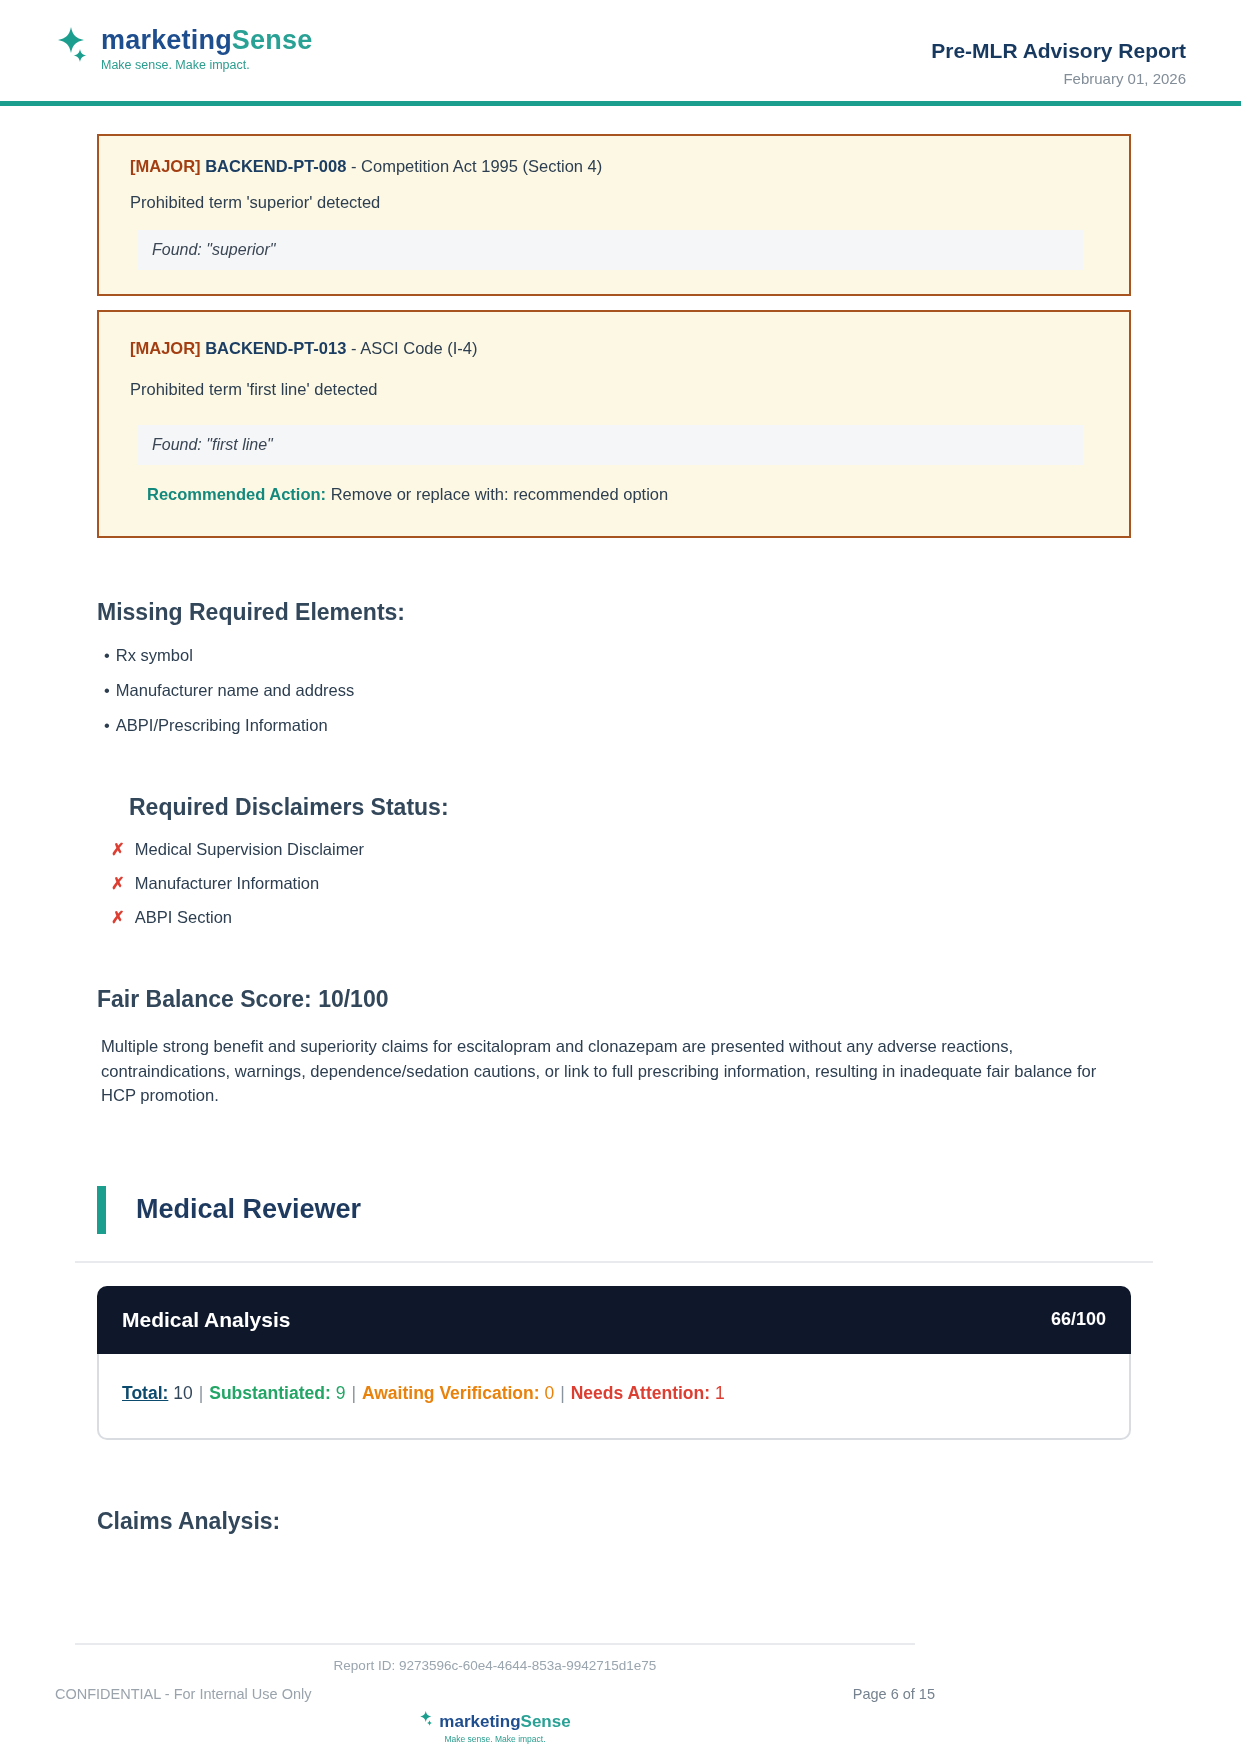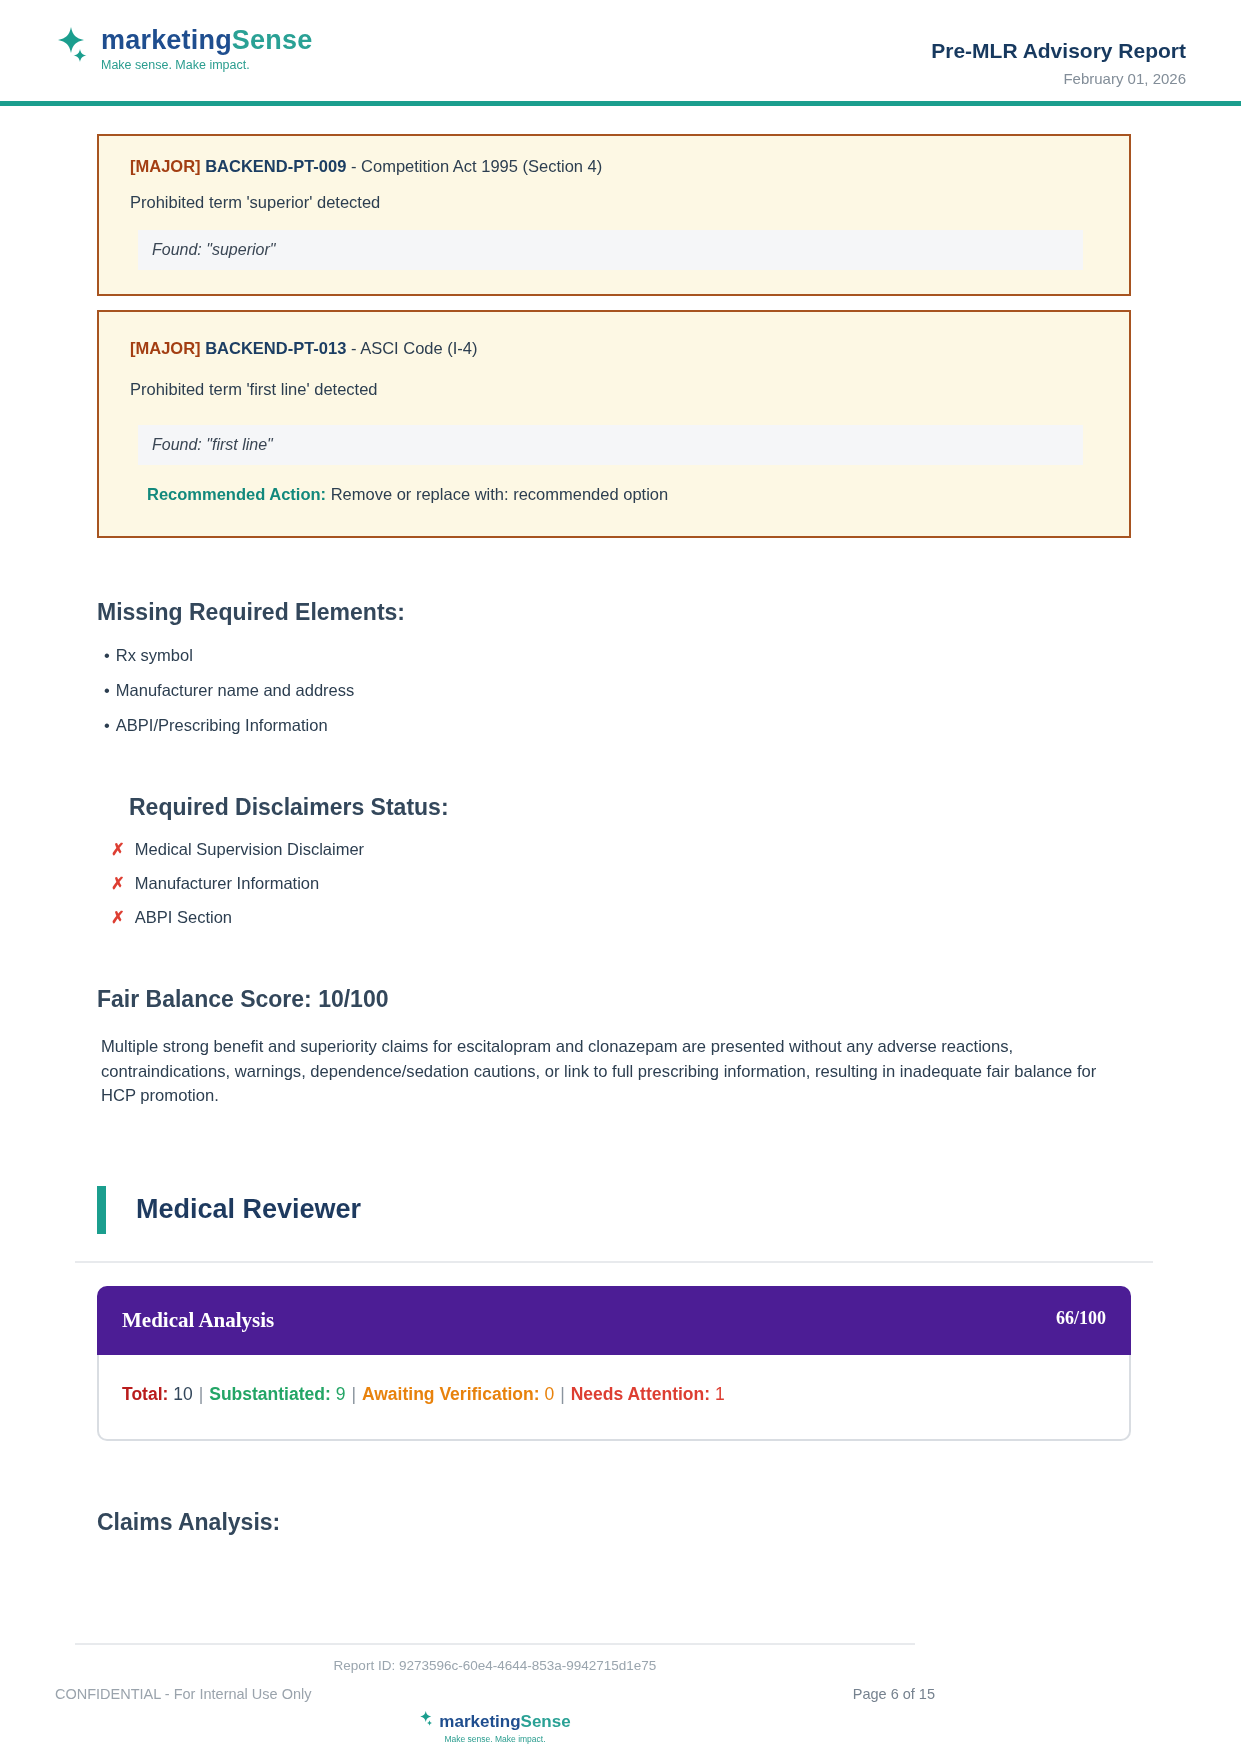--- a/index.html
+++ b/index.html
@@ -65,31 +65,31 @@
   }
 
   
   .mr-heading { margin-top:77px; display:flex; align-items:center; gap:30px; }
   .mr-bar { width:9px; height:48px; background:#1b9e8e; }
   .mr-title { font-size:27px; font-weight:bold; color:#1e3a5f; }
   .mr-rule { height:2px; background:#e8eaed; margin:27px -22px 0 -22px; }
 
   .med-card { margin-top:23px; }
   .med-card-header {
-    background:#4c1d95; border-radius:10px 10px 0 0;
-    padding:22px 25px; display:flex; justify-content:space-between; align-items:flex-start;font-family:Liberation Serif, serif;
+    background:#0f172a; border-radius:10px 10px 0 0;
+    padding:22px 25px; display:flex; justify-content:space-between; align-items:center;
   }
   .med-card-title { color:#ffffff; font-size:21px; font-weight:bold; }
   .med-card-score { color:#ffffff; font-size:18px; font-weight:bold; }
   .med-card-body {
     background:#ffffff; border:2px solid #d9dde2; border-top:none;
     border-radius:0 0 10px 10px; padding:29px 23px 34px 23px; font-size:17.5px;
   }
   .st b { font-weight:bold; }
-  .st-total b { color:#b91c1c; } .st-total .v { color:#33475b; }
+  .st-total b { color:#0c4a6e;text-decoration:underline; } .st-total .v { color:#33475b; }
   .st-green b, .st-green .v { color:#23a566; }
   .st-orange b, .st-orange .v { color:#e8820c; }
   .st-red b, .st-red .v { color:#dd3e32; }
   .sep { color:#8a949e; margin:0 6px; }
 
   .sec-claims { margin-top:68px; }
 
   
   .footer { position:absolute; left:0; top:1643px; width:990px; }
   .footer-rule { height:2px; background:#e8eaed; margin:0 75px; }
@@ -128,21 +128,21 @@
     <div class="report-title">Pre-MLR Advisory Report</div>
     <div class="report-date">February 01, 2026</div>
   </div>
 </div>
 
 <div class="content">
 
   <div class="finding-box first">
     <div class="finding-title">
       <span class="sev">[MAJOR]</span>
-      <span class="code">BACKEND-PT-009</span>
+      <span class="code">BACKEND-PT-008</span>
       <span class="reg">-</span>
       <span class="reg">Competition Act 1995 (Section 4)</span>
     </div>
     <div class="finding-desc">Prohibited term 'superior' detected</div>
     <div class="finding-found">Found: "superior"</div>
   </div>
 
   <div class="finding-box second">
     <div class="finding-title">
       <span class="sev">[MAJOR]</span>

